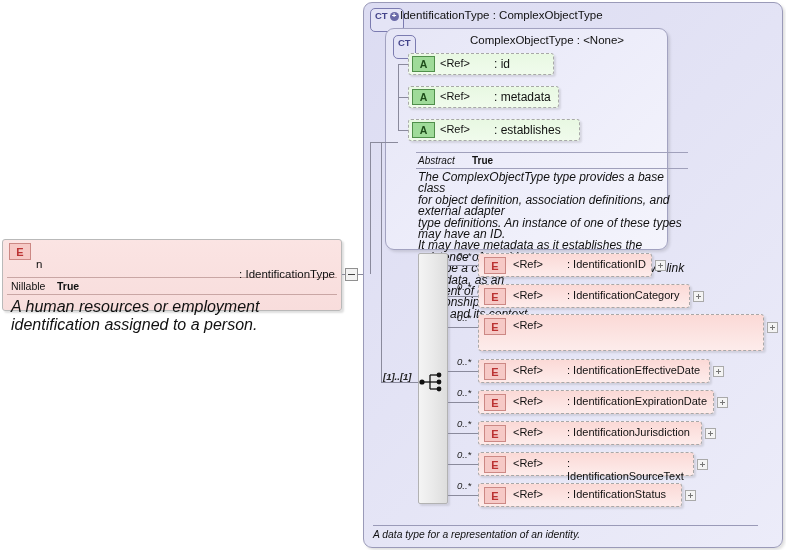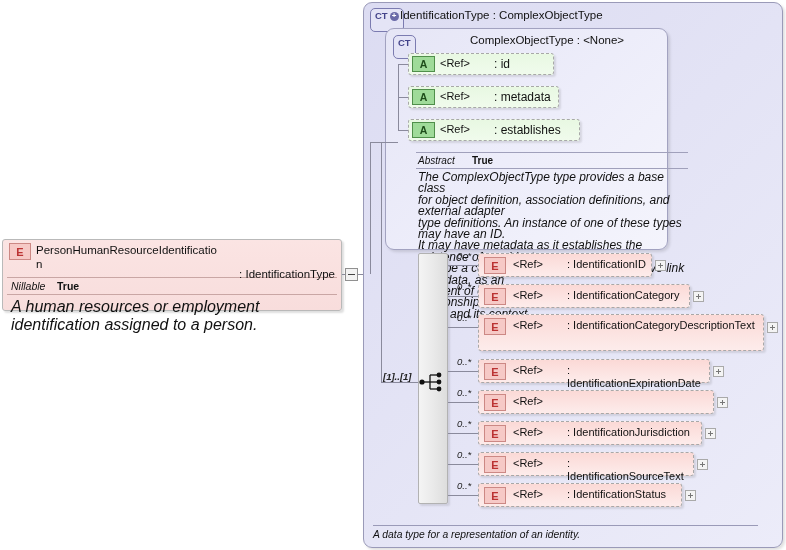--- a/index.html
+++ b/index.html
@@ -74,21 +74,20 @@
     border-top: 1px solid #c9a6a4;
     margin: 0 4px;
   }
   .prop-row {
     font-size: 10.5px;
     padding: 2px 8px 2px 8px;
     color: #111;
     white-space: nowrap;
   }
   .prop-row .pk {
-    font-style: italic;
     display: inline-block;
     width: 46px;
   }
   .prop-row .pv {
     font-weight: bold;
   }
   .desc-row {
     font-size: 16px;
     font-style: italic;
     padding: 3px 8px;
@@ -362,21 +361,21 @@
 </head>
 <body>
 
 <div id="stage">
 
   <div class="node elem-node">
     <div class="hdr">
       <span class="ico-E">E</span>
       <span class="title-wrap">
         <span class="t-type">: IdentificationType</span>
-        <span class="t-name">PersonHumanResourceIdentificatio</span><br>
+        <br>
         <span class="t-name">n</span>
       </span>
     </div>
     <div class="rowline"></div>
     <div class="prop-row">
       <span class="pk">Nillable</span><span class="pv">True</span>
     </div>
     <div class="rowline"></div>
     <div class="desc-row">A human resources or employment identification assigned to a person.</div>
   </div>
@@ -476,42 +475,42 @@
       </div>
       <div class="plus-box" style="left: 693px; top: 291px;">
         <i class="h"></i>
         <i class="v"></i>
       </div>
       <div class="line-h" style="left: 448px; top: 327px; width: 30px;"></div>
       <div class="occ" style="left: 457px; top: 312px;">0..*</div>
       <div class="el-row" style="left: 478px; top: 314px; width: 286px; height: 37px;">
         <span class="ico-E">E</span>
         <span class="ref">&lt;Ref&gt;</span>
-        <span class="nm">: IdentificationCategoryDescriptionText</span>
       </div>
       <div class="plus-box" style="left: 767px; top: 322px;">
         <i class="h"></i>
         <i class="v"></i>
       </div>
       <div class="line-h" style="left: 448px; top: 371px; width: 30px;"></div>
       <div class="occ" style="left: 457px; top: 356px;">0..*</div>
       <div class="el-row" style="left: 478px; top: 359px; width: 232px; height: 24px;">
         <span class="ico-E">E</span>
         <span class="ref">&lt;Ref&gt;</span>
-        <span class="nm">: IdentificationExpirationDate</span>
+        <span class="nm">: IdentificationEffectiveDate</span>
       </div>
       <div class="plus-box" style="left: 713px; top: 366px;">
         <i class="h"></i>
         <i class="v"></i>
       </div>
       <div class="line-h" style="left: 448px; top: 402px; width: 30px;"></div>
       <div class="occ" style="left: 457px; top: 387px;">0..*</div>
       <div class="el-row" style="left: 478px; top: 390px; width: 236px; height: 24px;">
         <span class="ico-E">E</span>
         <span class="ref">&lt;Ref&gt;</span>
+        <span class="nm">: IdentificationExpirationDate</span>
       </div>
       <div class="plus-box" style="left: 717px; top: 397px;">
         <i class="h"></i>
         <i class="v"></i>
       </div>
       <div class="line-h" style="left: 448px; top: 433px; width: 30px;"></div>
       <div class="occ" style="left: 457px; top: 418px;">0..*</div>
       <div class="el-row" style="left: 478px; top: 421px; width: 224px; height: 24px;">
         <span class="ico-E">E</span>
         <span class="ref">&lt;Ref&gt;</span>

